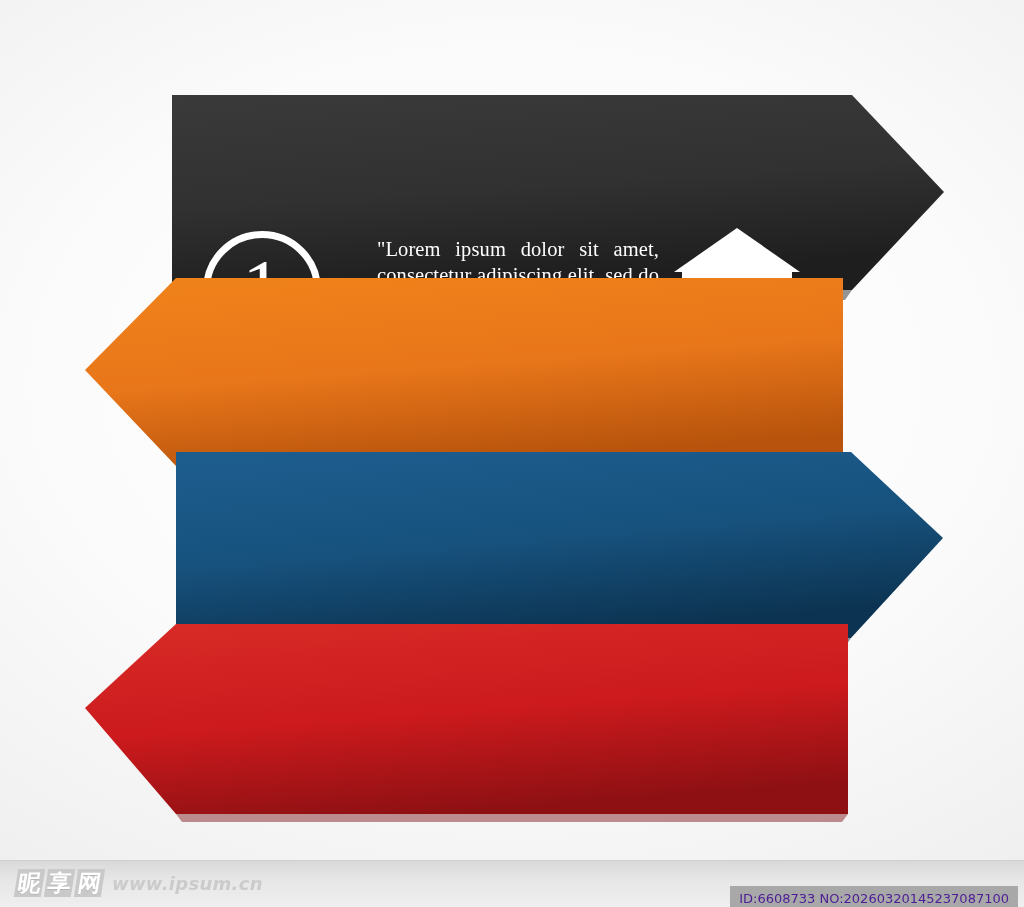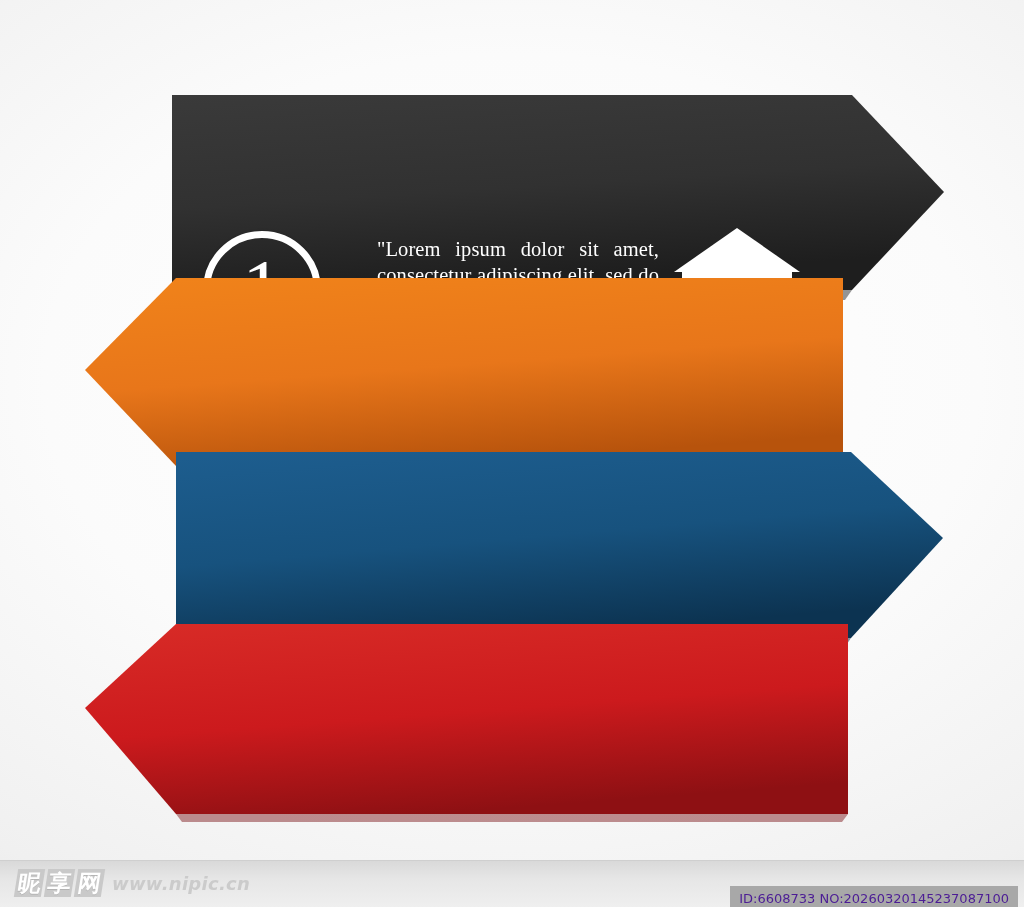--- a/index.html
+++ b/index.html
@@ -284,18 +284,18 @@
 
   </div>
 
   <div id="footer">
     <div id="watermark">
       <div id="wm-logo">
         <span class="wm-glyph">昵</span>
         <span class="wm-glyph">享</span>
         <span class="wm-glyph">网</span>
       </div>
-      <span id="wm-url">www.nipic.cn</span>
+      <span id="wm-url">www.ipsum.cn</span>
     </div>
     <div id="id-badge">ID:6608733 NO:20260320145237087100</div>
   </div>
 
 </div>
 
 </body></html>

